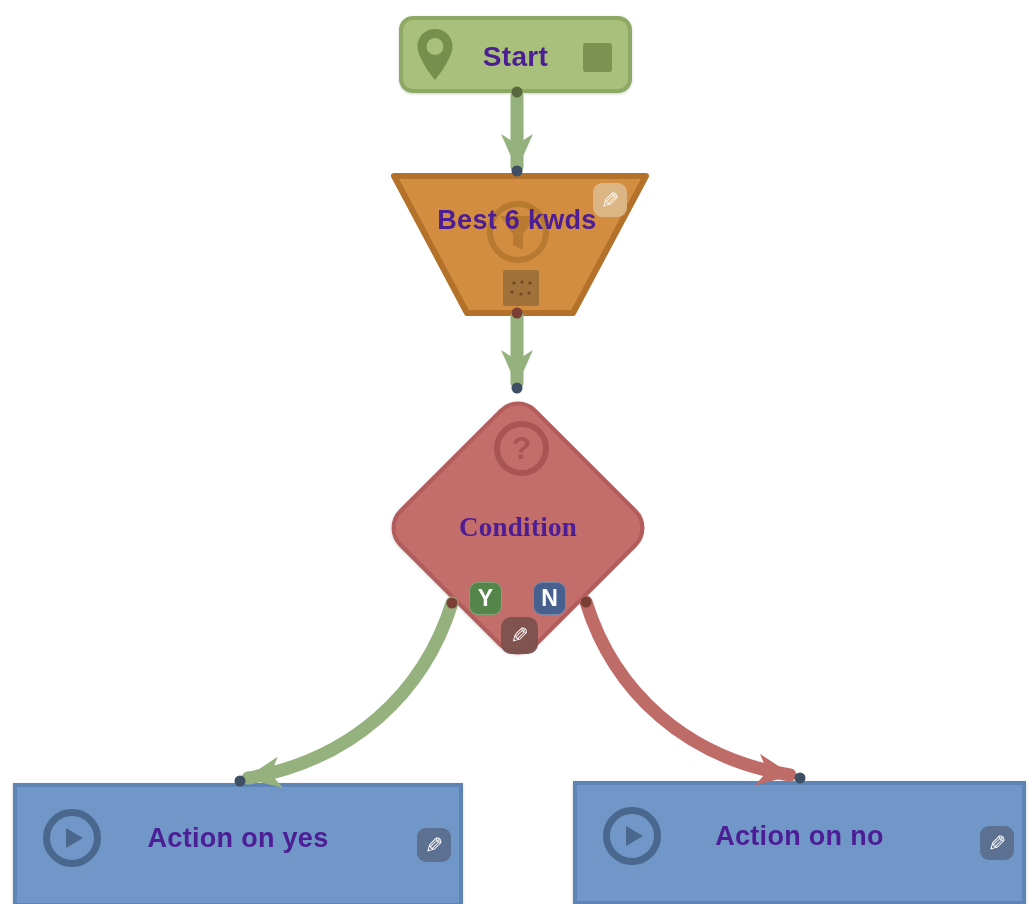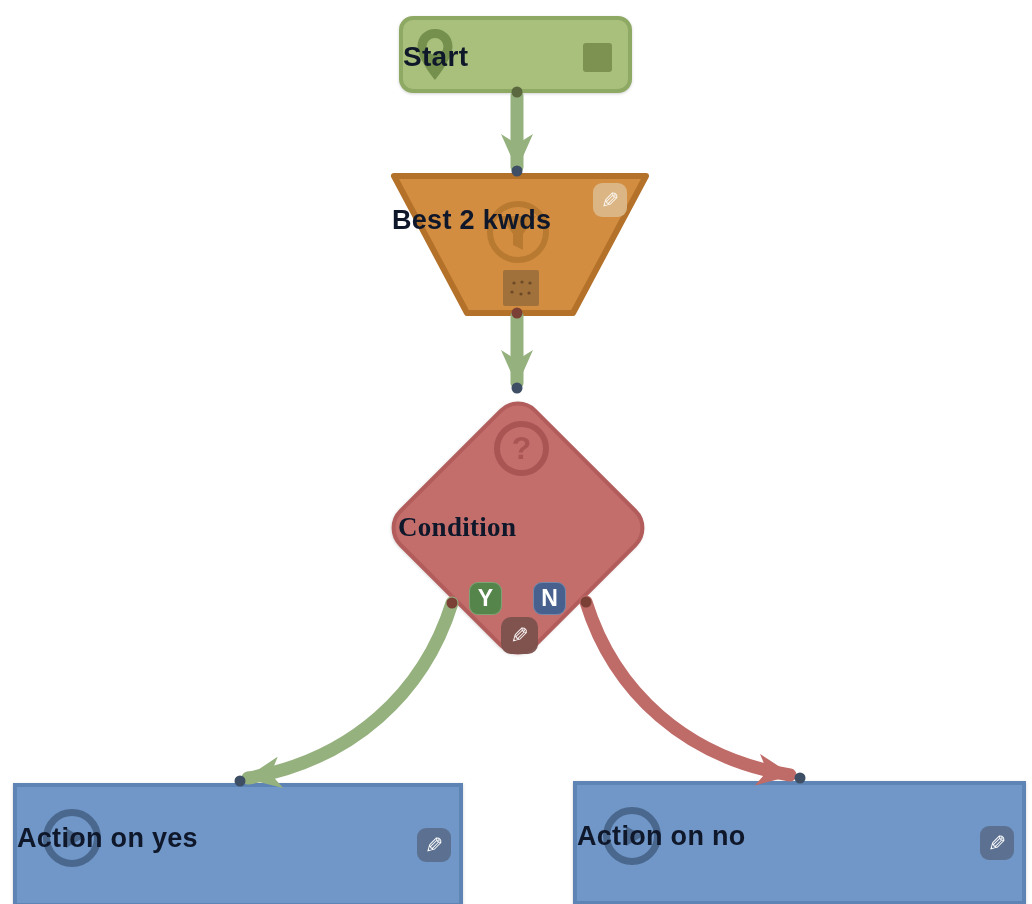--- a/index.html
+++ b/index.html
@@ -11,21 +11,21 @@
     --action-fill:#7097c7; --action-border:#5d84b5; --action-icon:#4a678e; --action-pencil-bg:#5c7191;
     --edge-green:#95b17e; --edge-red:#bf6b68;
     --dot-in:#3e4e64; --dot-out-red:#7a3f35; --dot-out-green:#5a673f;
   }
   *{margin:0;padding:0;box-sizing:border-box;}
   html,body{background:#fff;}
   body{font-family:"Liberation Sans",sans-serif;}
   .canvas{position:relative;width:1032px;height:904px;background:var(--canvas-bg);overflow:hidden;}
 
   
-  .node-label{color:#0f172a;font-weight:bold;font-size:27px;letter-spacing:.3px;text-align:left;}
+  .node-label{color:#4c1d95;font-weight:bold;font-size:27px;letter-spacing:.3px;text-align:center;}
 
   
   .start-node{position:absolute;left:399px;top:16px;width:233px;height:77px;
     background:var(--start-fill);border:4px solid var(--start-border);border-radius:14px;
     box-shadow:0 1px 3px rgba(0,0,0,.18);}
   .start-node .pin{position:absolute;left:13px;top:8px;}
   .start-node .node-label{position:absolute;left:0;right:0;top:21px;font-size:28px;}
   .start-node .start-square{position:absolute;right:16px;top:23px;width:29px;height:29px;
     background:var(--start-square);border-radius:3px;}
 
@@ -106,21 +106,21 @@
   <svg class="trap-svg">
     <path d="M 14 8 L 266 8 L 193 145 L 87 145 Z"></path>
   </svg>
   <div class="funnel-wrap">
     <svg width="64" height="64" viewBox="0 0 64 64">
       <circle cx="32" cy="32" r="28"></circle>
       <path d="M14 16 L50 16 L37 34 L37 50 L27 45 L27 34 Z"></path>
     </svg>
   </div>
   <div class="trap-text node-label">
-    <div>Best 2 kwds</div>
+    <div>Best 6 kwds</div>
   </div>
   <div class="trap-pencil">
     <span class="pencil-glyph">✎</span>
   </div>
   <div class="trap-square">
     <svg width="36" height="36" viewBox="0 0 36 36">
       <circle cx="11" cy="13" r="1.6"></circle>
         <circle cx="19" cy="12" r="1.6"></circle>
         <circle cx="27" cy="13" r="1.6"></circle>
       <circle cx="9" cy="22" r="1.6"></circle>

